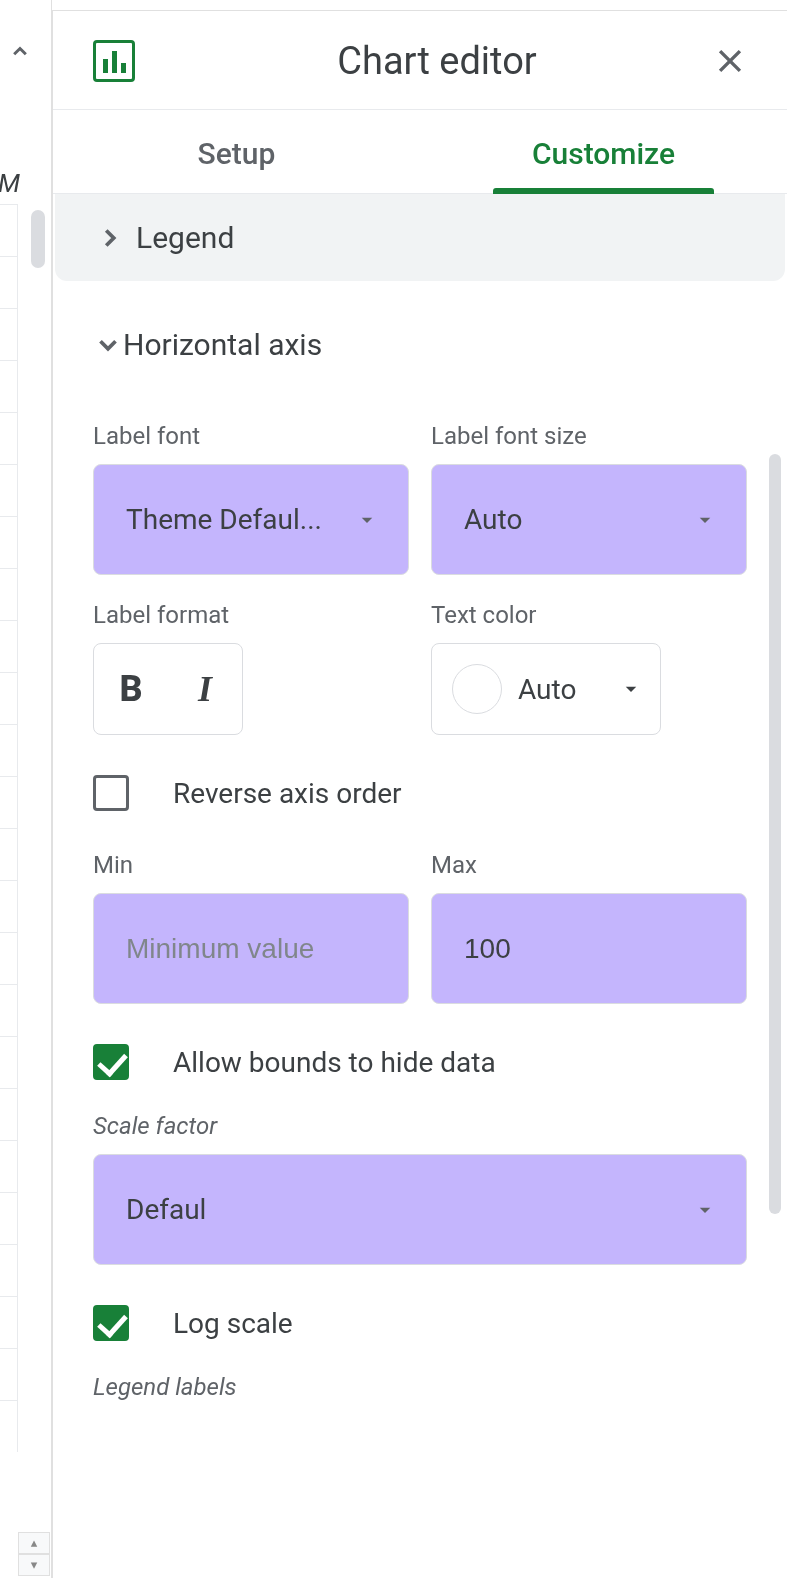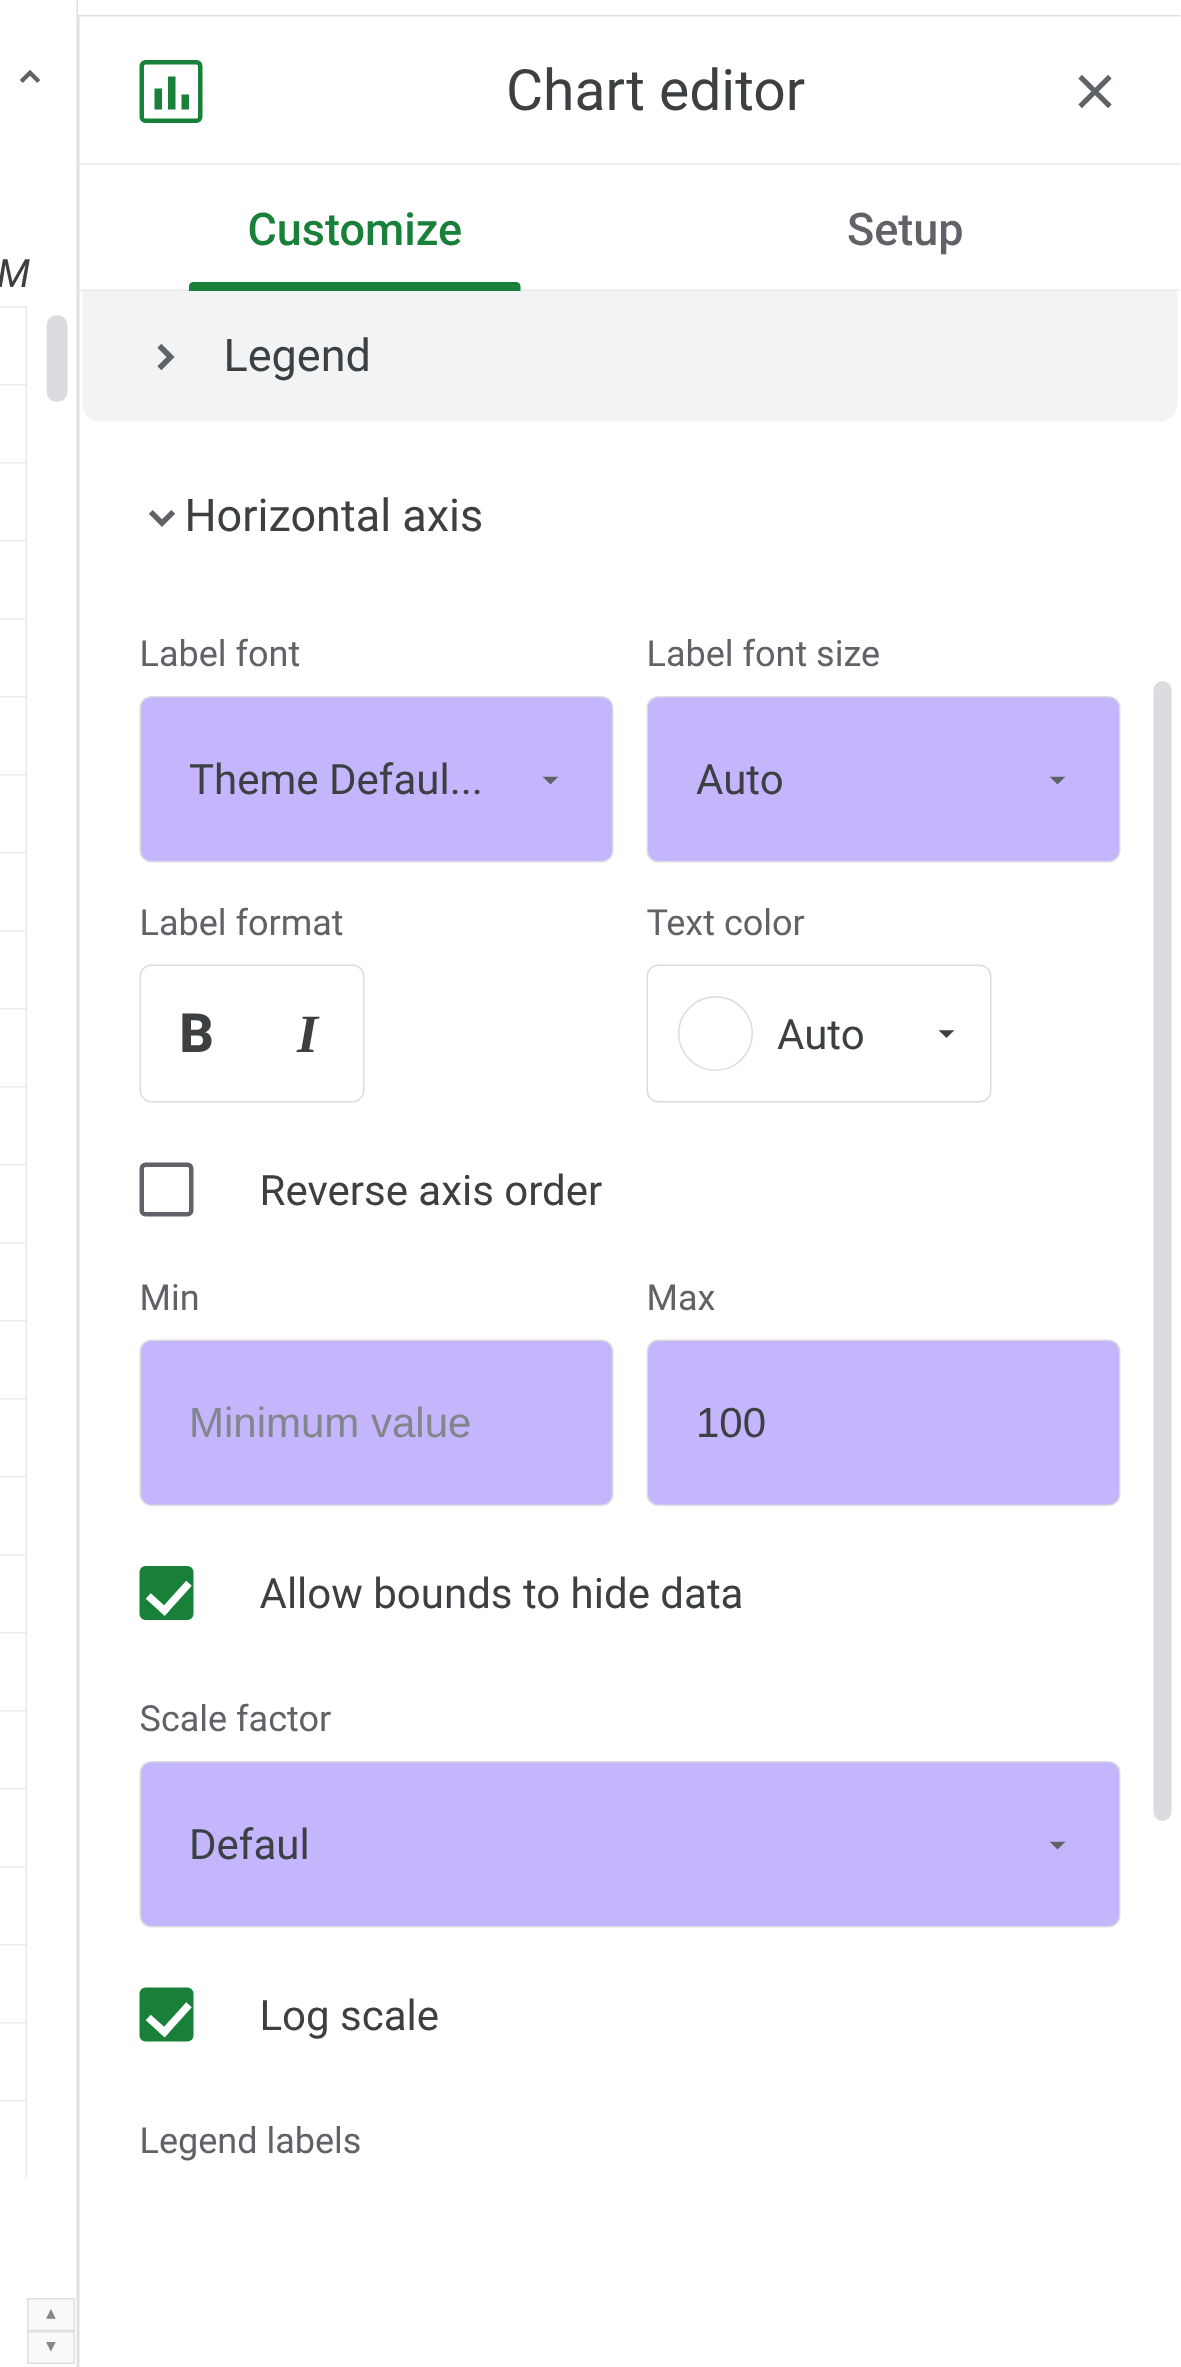--- a/index.html
+++ b/index.html
@@ -140,21 +140,21 @@
       right: 6px; top: 260px;
       width: 12px; height: 760px;
       background: #dadce0;
       border-radius: 6px;
     }
     .section-collapsed {
       background: #f1f3f4;
       padding: 26px 40px;
       display: flex;
       align-items: center;
-      gap: 24px;
+      gap: 11px;
       cursor: pointer;
       border-radius: 0 0 12px 12px;
       margin: 0 2px;
     }
     .section-expanded-head {
       padding: 46px 40px 24px 40px;
       display: flex;
       align-items: center;
       cursor: pointer;
     }
@@ -280,21 +280,22 @@
       border-bottom: 5px solid #fff;
       transform: rotate(42deg);
     }
     .cb-label {
       font-size: 28px;
       color: #3c4043;
     }
     .section-label-standalone {
       font-size: 24px;
       color: #5f6368;
-      margin-top: 52px;
+      margin-top: 32px;
+      font-style: italic;
     }
     .full-select { margin-top: 14px; }
     svg { display: block; }
   </style>
 </head>
 <body>
 
 <div class="left-edge">
   <div class="left-chevron">
     <svg width="28" height="28" viewBox="0 0 24 24">
@@ -345,22 +346,22 @@
     </div>
     <div class="title">Chart editor</div>
     <div class="close-btn">
       <svg width="34" height="34" viewBox="0 0 24 24">
           <path d="M5 5l14 14M19 5L5 19" stroke="currentColor" stroke-width="2.4" fill="none"></path>
         </svg>
     </div>
   </div>
 
   <div class="tabs">
+    <div class="tab">Setup</div>
     <div class="tab active">Customize</div>
-    <div class="tab">Setup</div>
   </div>
 
   <div class="scroll-area">
     <div class="scroll-track"></div>
 
     <div class="section-collapsed">
       <span class="chev">
         <svg width="30" height="30" viewBox="0 0 24 24">
             <path d="M9 6l6 6-6 6" fill="none" stroke="currentColor" stroke-width="3"></path>
           </svg>

